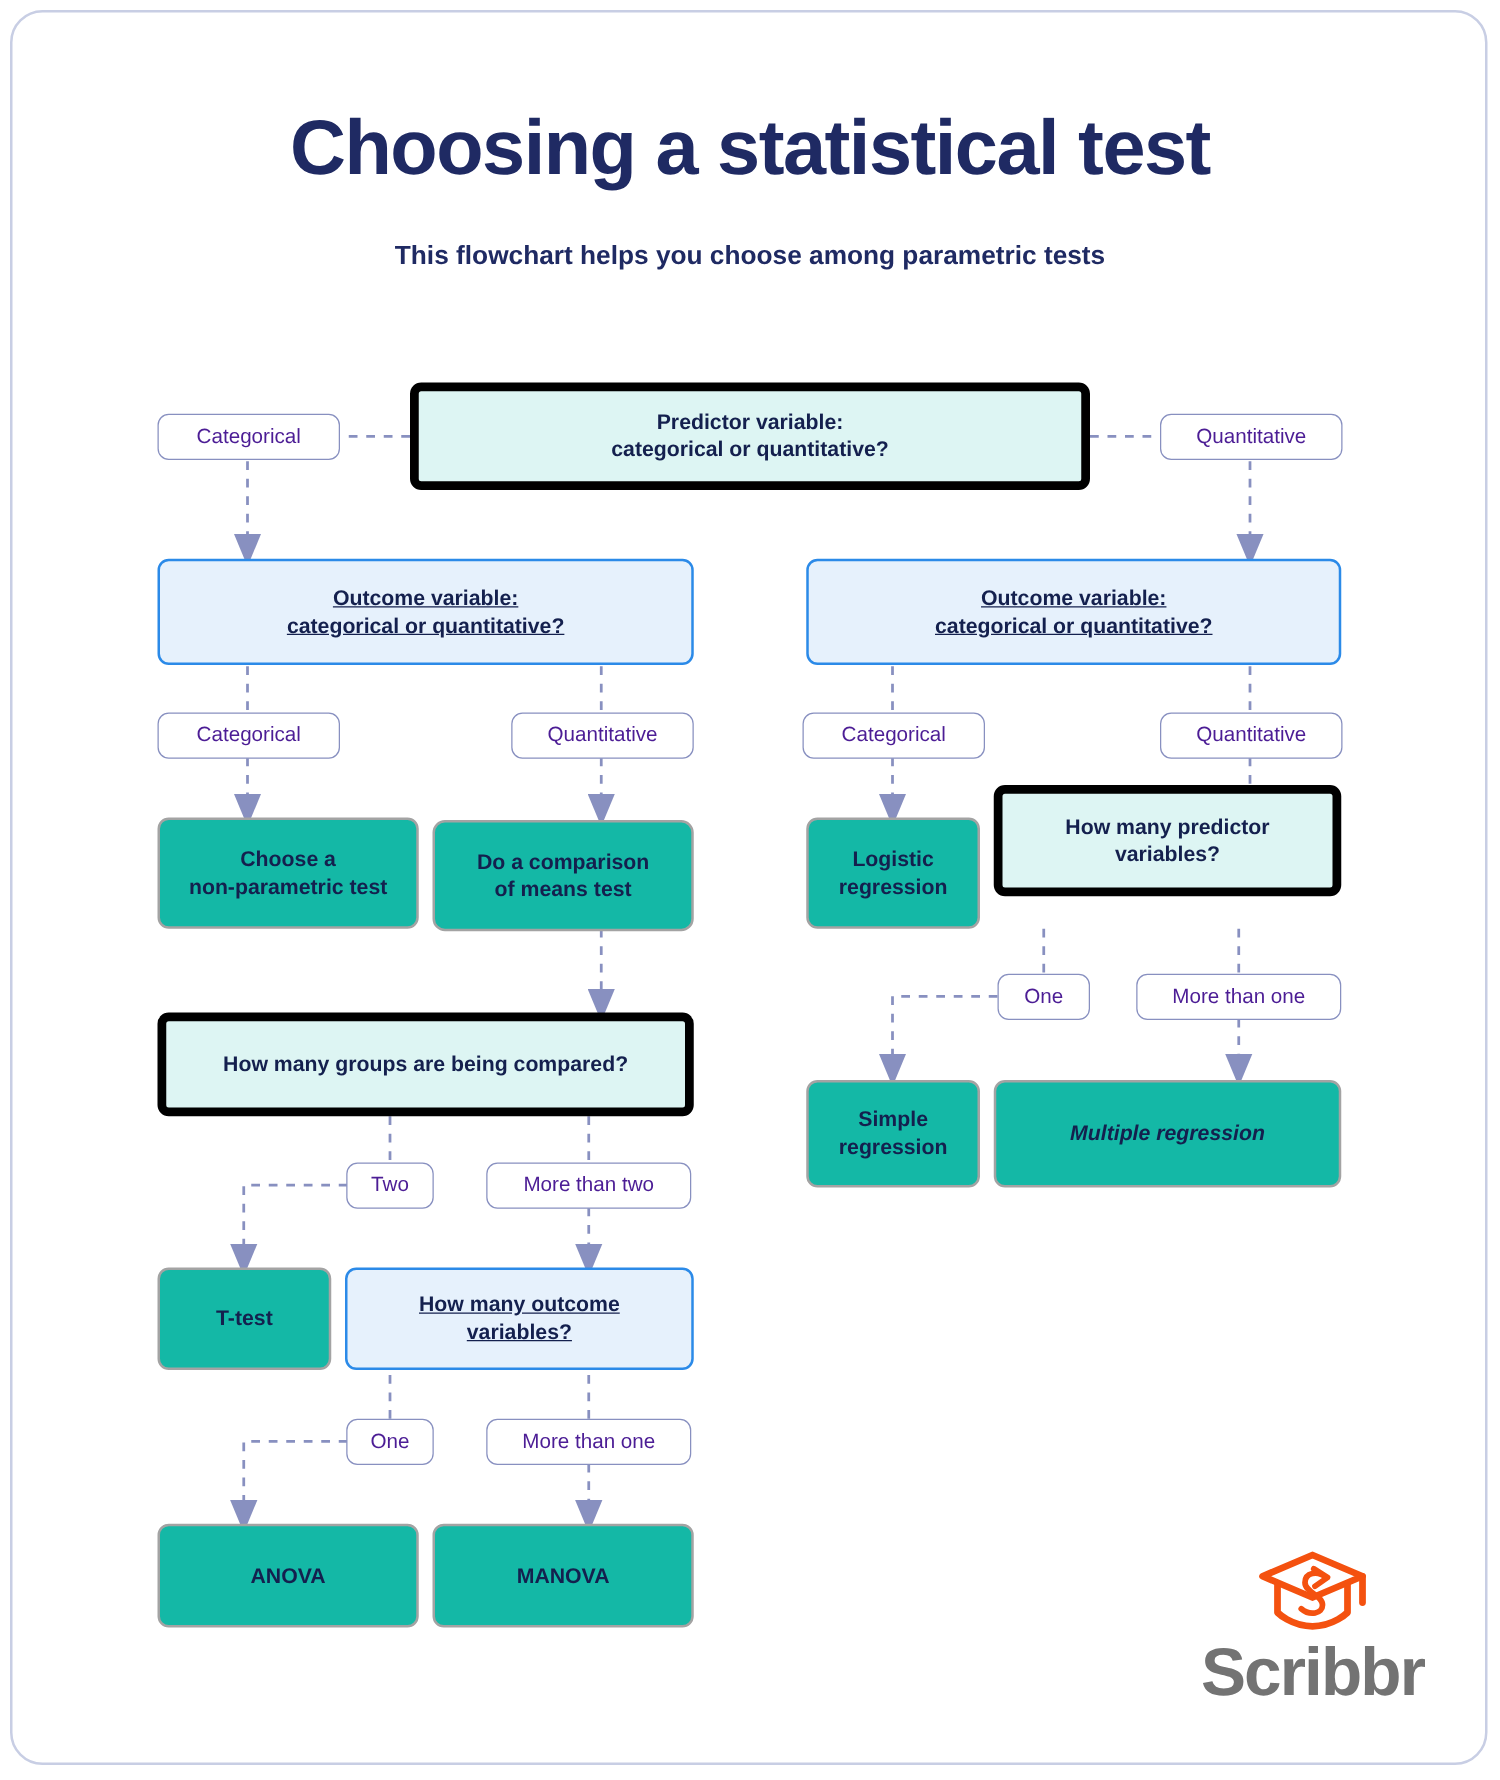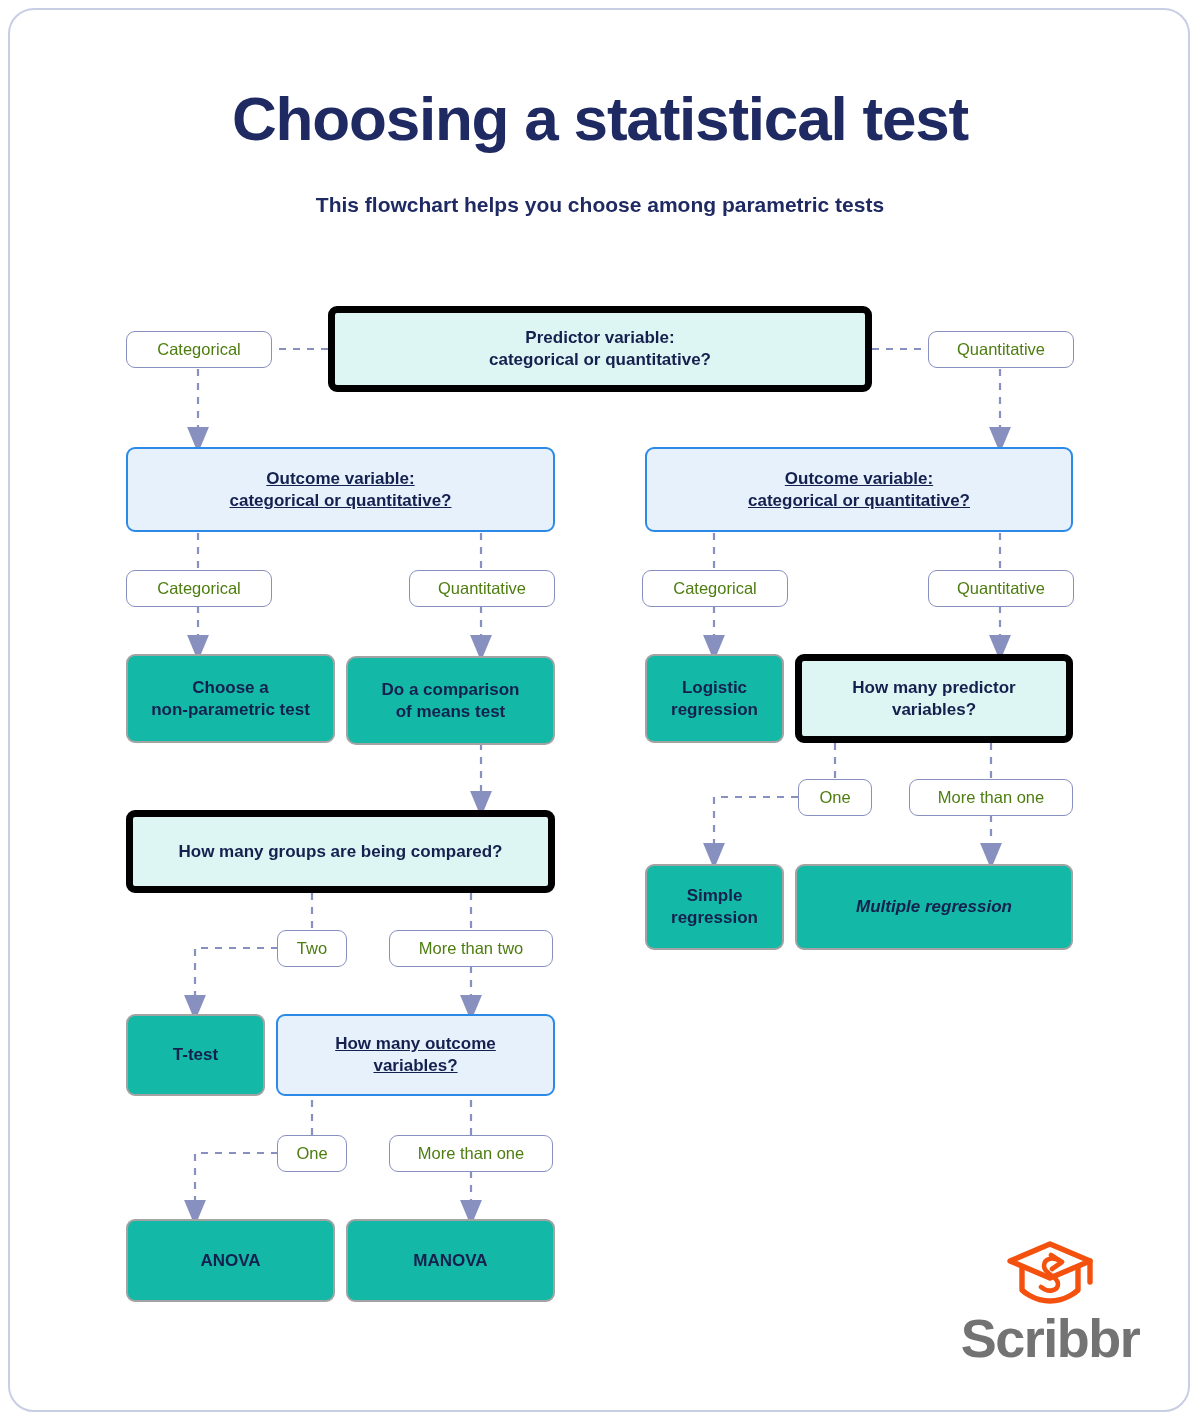--- a/index.html
+++ b/index.html
@@ -97,21 +97,21 @@
   
   .pill {
     position: absolute;
     box-sizing: border-box;
     display: flex;
     align-items: center;
     justify-content: center;
     background: #ffffff;
     border: 1.6px solid #8890c0;
     border-radius: 9px;
-    color: #4d7c0f;
+    color: #4c1d95;
     font-size: 16.5px;
     font-weight: normal;
     white-space: nowrap;
     line-height: 1;
   }
 
   
   #logo {
     position: absolute;
     left: 952px;
@@ -220,21 +220,21 @@
   <div class="pill" style="left:642px; top:570px; width:146px; height:37px;">Categorical</div>
 
   <div class="pill" style="left:928px; top:570px; width:146px; height:37px;">Quantitative</div>
 
   <div class="node pink" style="left:126px; top:654px; width:209px; height:89px;">Choose a<br>non-parametric test</div>
 
   <div class="node pink" style="left:346px; top:656px; width:209px; height:89px;border-radius:10px;">Do a comparison<br>of means test</div>
 
   <div class="node pink" style="left:645px; top:654px; width:139px; height:89px;">Logistic<br>regression</div>
 
-  <div class="node teal" style="left:795px; top:654px; width:278px; height:89px;">How many predictor<br>variables?</div>
+  <div class="node teal" style="left:795px; top:628px; width:278px; height:89px;">How many predictor<br>variables?</div>
 
   <div class="pill" style="left:798px; top:779px; width:74px; height:37px;">One</div>
 
   <div class="pill" style="left:909px; top:779px; width:164px; height:37px;">More than one</div>
 
   <div class="node pink" style="left:645px; top:864px; width:139px; height:86px;">Simple<br>regression</div>
 
   <div class="node pink" style="left:795px; top:864px; width:278px; height:86px;font-style:italic;">Multiple regression</div>
 
   <div class="node teal" style="left:126px; top:810px; width:429px; height:83px;">How many groups are being compared?</div>

